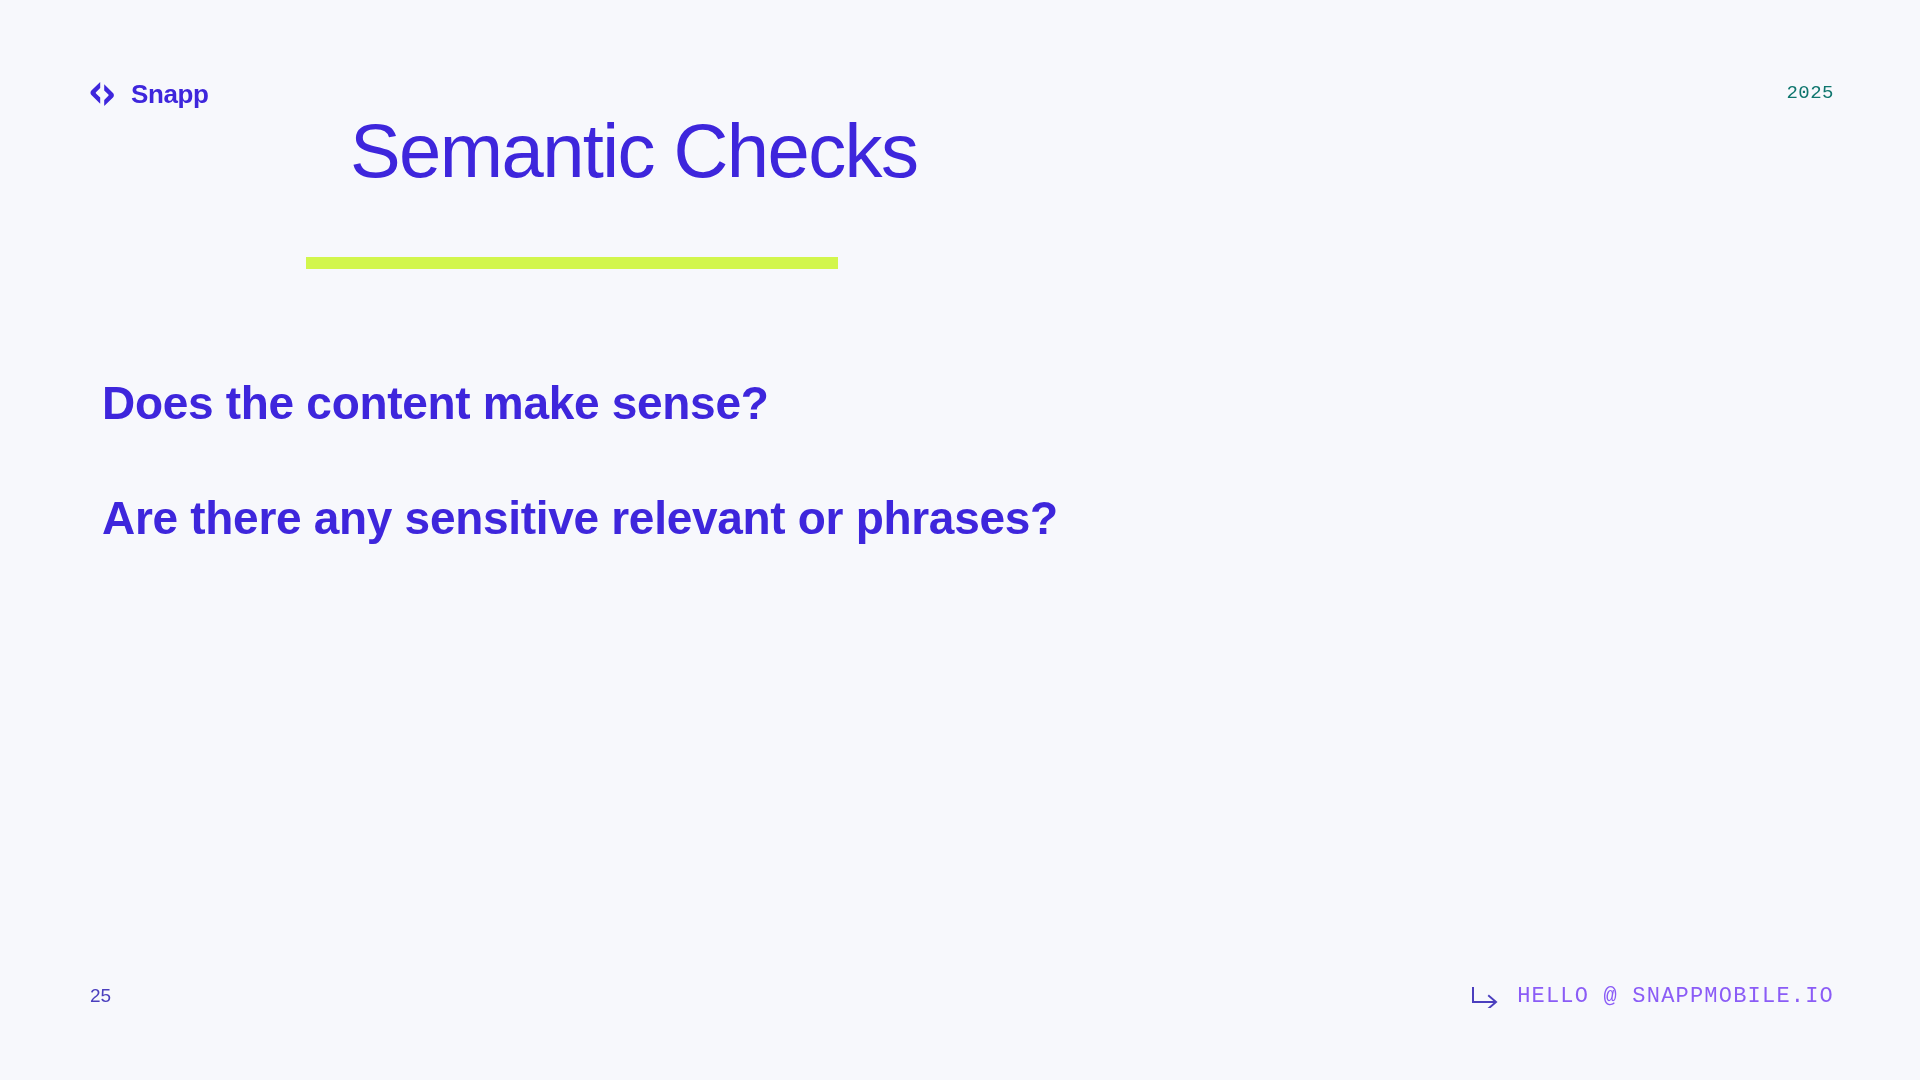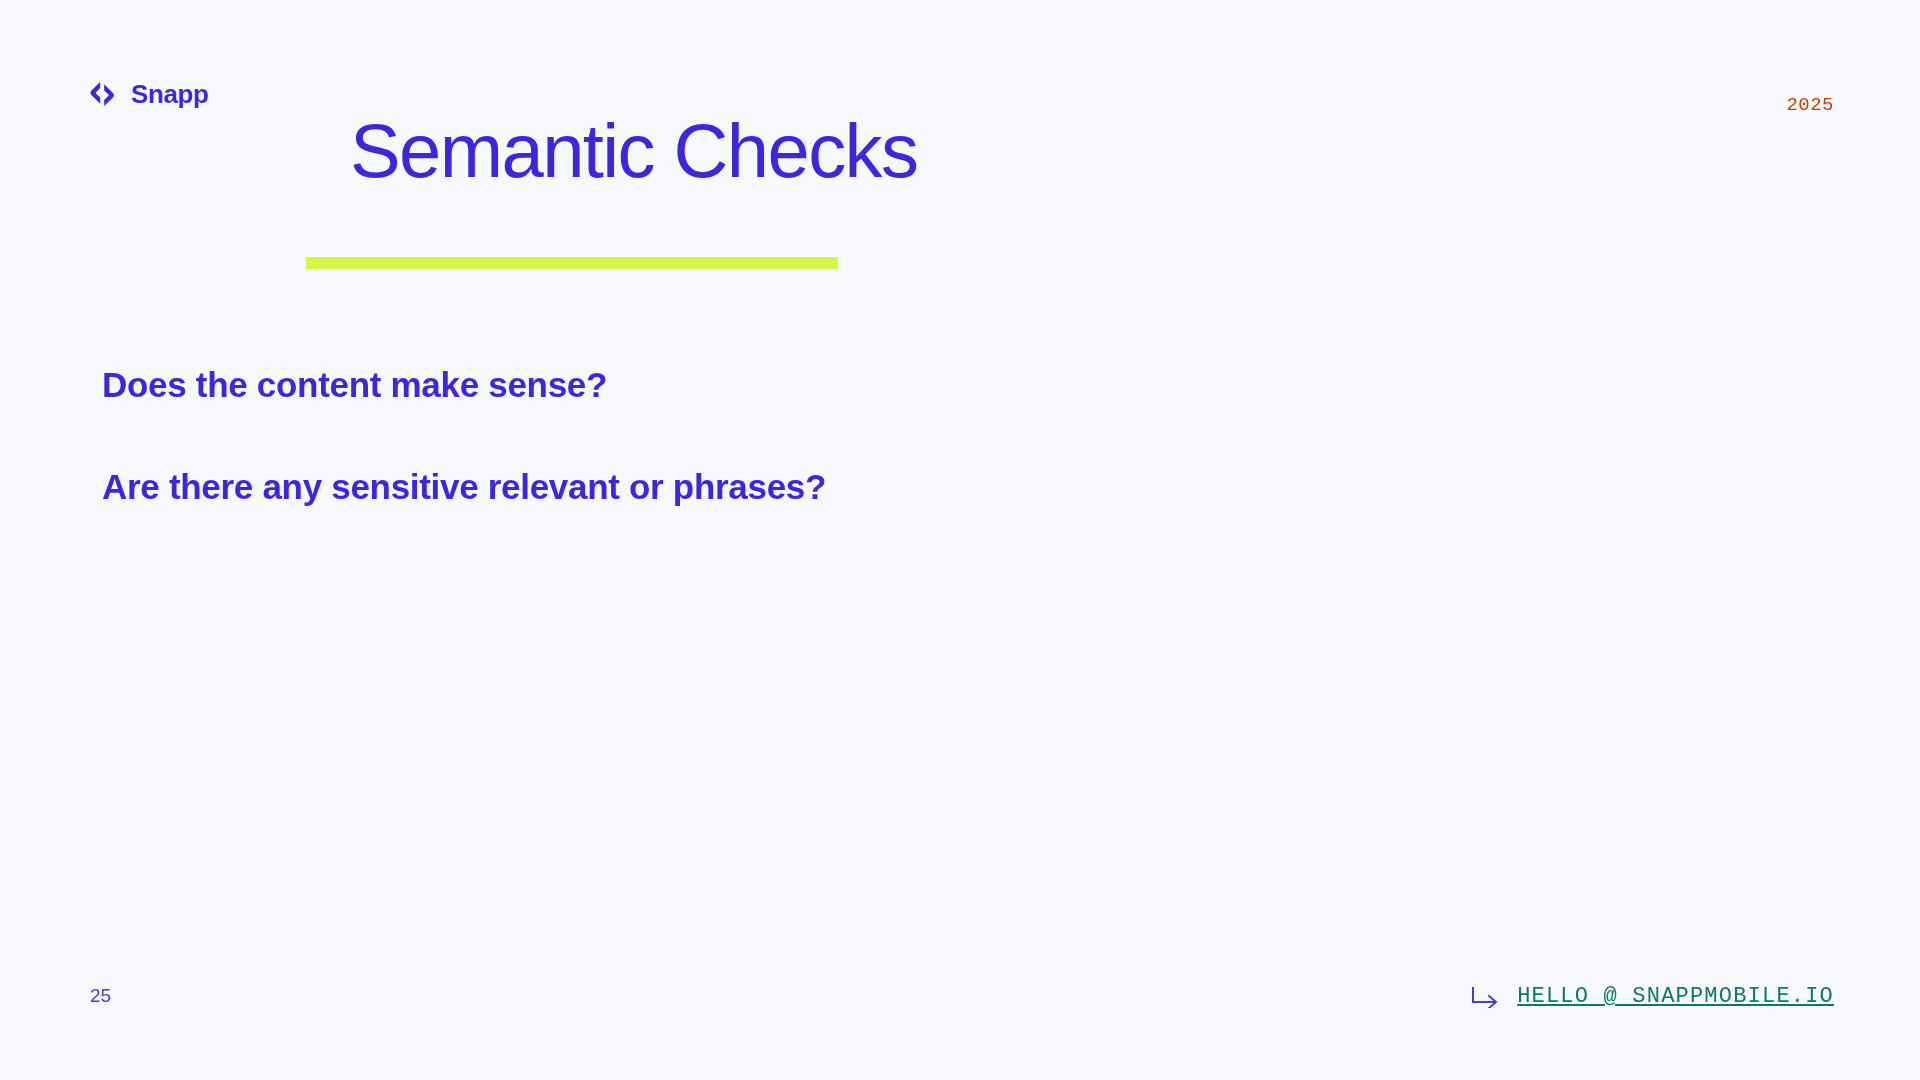--- a/index.html
+++ b/index.html
@@ -60,26 +60,26 @@
     font-weight: 400;
     letter-spacing: -1.6px;
     color: #3E26DC;
     line-height: 1.1;
     white-space: nowrap;
   }
 
   .year-stamp {
     position: absolute;
     right: 86px;
-    top: 96px;
+    top: 84px;
     font-family: "Liberation Mono", "DejaVu Sans Mono", monospace;
     font-size: 19px;
     font-weight: 400;
     letter-spacing: 0.5px;
-    color: #c2410c;
+    color: #0f766e;
     line-height: 1;
     white-space: nowrap;
   }
 
   
   .accent-bar {
     position: absolute;
     left: 306px;
     top: 257px;
     width: 532px;
@@ -89,26 +89,26 @@
 
   
   .body-lines {
     position: absolute;
     left: 102px;
     top: 364px;
     width: 1400px;
   }
   .body-line {
     font-family: "Liberation Sans", sans-serif;
-    font-size: 35px;
+    font-size: 46px;
     font-weight: 700;
     letter-spacing: -0.3px;
     color: #3E26DC;
     line-height: 1.18;
-    margin: 0 0 61px 0;
+    margin: 12px 0 61px 0;
     white-space: nowrap;
   }
   .body-line:last-child {
     margin-bottom: 0;
   }
 
   
   .page-number {
     position: absolute;
     left: 90px;
@@ -133,23 +133,22 @@
     display: block;
     width: 28px;
     height: 22px;
     flex: 0 0 auto;
   }
   .footer-email {
     font-family: "Liberation Mono", "DejaVu Sans Mono", monospace;
     font-size: 22px;
     font-weight: 400;
     letter-spacing: 1.2px;
-    color: #0f766e;
+    color: #8b5cf6;
     white-space: nowrap;
-    text-decoration: underline;
   }
 </style>
 </head>
 <body>
 
 <div class="slide">
 
   <div class="brand">
     <svg class="brand-mark" viewBox="0 0 34 34" aria-hidden="true">
       <path d="M14.2 5.0 L5.4 13.6 C4.2 14.8 4.2 16.9 5.4 18.1 L14.2 26.7 L14.2 20.6 L10.0 16.4 C9.6 16.0 9.6 15.7 10.0 15.3 L14.2 11.1 Z" fill="#3E26DC"></path>

